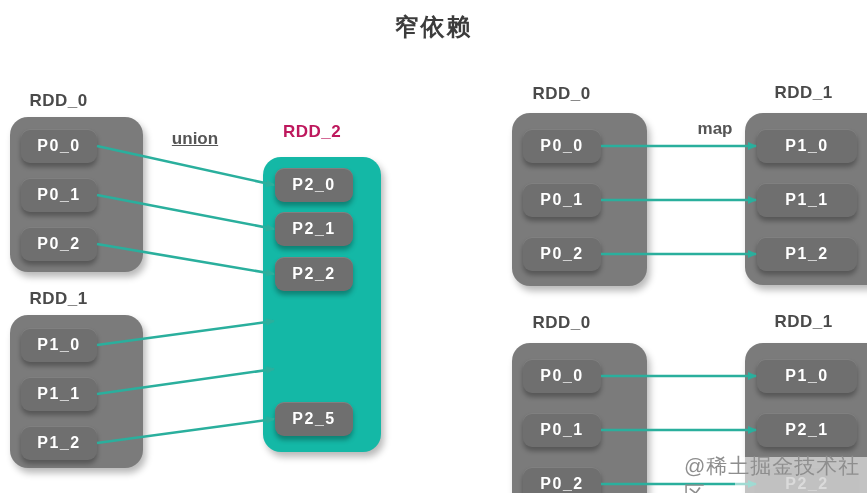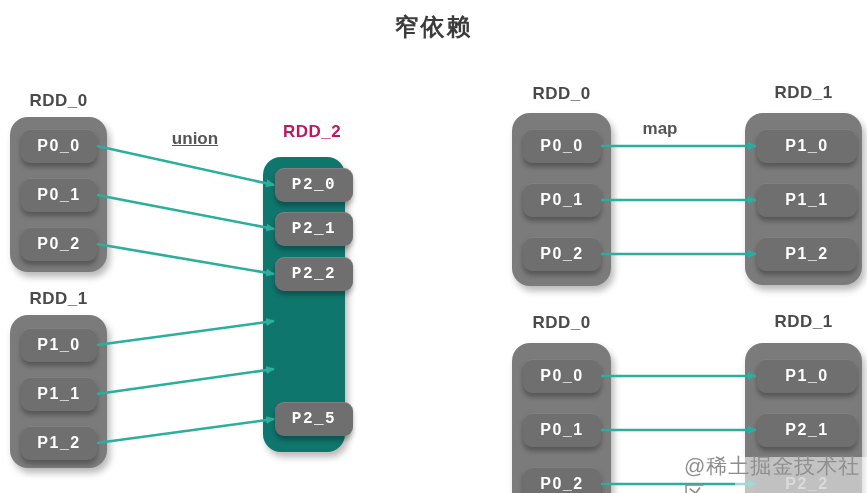--- a/index.html
+++ b/index.html
@@ -18,20 +18,21 @@
     color:#3c3c3c; letter-spacing:2px;
   }
   .rdd-label {
     position:absolute; text-align:center;
     font-size:17px; font-weight:bold; color:#4a4a4a;
     letter-spacing:0.5px;
   }
   .rdd-box {
     position:absolute; background:#7b7b7b; border-radius:18px;
     box-shadow:3px 5px 7px rgba(0,0,0,0.28);
+    padding-left:36px;
   }
   .part {
     position:absolute; left:11px; width:76px; height:34px;
     background:#6f6f6f; border-radius:9px;
     box-shadow:0 4px 5px rgba(0,0,0,0.30), inset 0 1px 0 rgba(255,255,255,0.12);
     color:#ffffff; font-size:16px; font-weight:600;
     display:flex; align-items:center; justify-content:center;
     letter-spacing:1.5px;
   }
   .part.w78 { width:78px; }
@@ -70,35 +71,35 @@
   <div class="op-label" style="left:158px; top:129px; width:74px;text-decoration:underline;">union</div>
 
   <div class="rdd-label" style="left: 10px; top: 289px; width: 97px; color: rgb(74, 74, 74);">RDD_1</div>
   <div class="rdd-box" style="left: 10px; top: 315px; width: 97px; height: 153px; background: rgb(123, 123, 123);">
     <div class="part" style="top: 13px; background: rgb(111, 111, 111); color: rgb(255, 255, 255);">P1_0</div>
     <div class="part" style="top: 62px; background: rgb(111, 111, 111); color: rgb(255, 255, 255);">P1_1</div>
     <div class="part" style="top: 111px; background: rgb(111, 111, 111); color: rgb(255, 255, 255);">P1_2</div>
   </div>
 
   <div class="rdd-label" style="left: 263px; top: 122px; width: 98px; color: #be185d;">RDD_2</div>
-  <div class="rdd-box" style="left: 263px; top: 157px; width: 82px; height: 295px; background: #0f766e; font-family: Liberation Mono, monospace;">
+  <div class="rdd-box" style="left: 263px; top: 157px; width: 82px; height: 295px; background: #14b8a6;">
     <div class="part w78" style="left: 12px; top: 11px; background: rgb(111, 111, 111); color: rgb(255, 255, 255);">P2_0</div>
     <div class="part w78" style="left: 12px; top: 55px; background: rgb(111, 111, 111); color: rgb(255, 255, 255);">P2_1</div>
     <div class="part w78" style="left: 12px; top: 100px; background: rgb(111, 111, 111); color: rgb(255, 255, 255);">P2_2</div>
     <div class="part w78" style="left: 12px; top: 245px; background: rgb(111, 111, 111); color: rgb(255, 255, 255);">P2_5</div>
   </div>
 
   <div class="rdd-label" style="left: 512px; top: 84px; width: 99px; color: rgb(74, 74, 74);">RDD_0</div>
   <div class="rdd-box" style="left: 512px; top: 113px; width: 99px; height: 173px; background: rgb(123, 123, 123);">
     <div class="part w78" style="top: 16px; background: rgb(111, 111, 111); color: rgb(255, 255, 255);">P0_0</div>
     <div class="part w78" style="top: 70px; background: rgb(111, 111, 111); color: rgb(255, 255, 255);">P0_1</div>
     <div class="part w78" style="top: 124px; background: rgb(111, 111, 111); color: rgb(255, 255, 255);">P0_2</div>
   </div>
 
-  <div class="op-label" style="left:624px; top:119px; width:72px;">map</div>
+  <div class="op-label" style="left:679px; top:119px; width:72px;">map</div>
 
   <div class="rdd-label" style="left: 745px; top: 83px; width: 117px; color: rgb(74, 74, 74);">RDD_1</div>
   <div class="rdd-box" style="left: 745px; top: 113px; width: 117px; height: 172px; background: rgb(123, 123, 123);">
     <div class="part wide" style="top: 16px; background: rgb(111, 111, 111); color: rgb(255, 255, 255);">P1_0</div>
     <div class="part wide" style="top: 70px; background: rgb(111, 111, 111); color: rgb(255, 255, 255);">P1_1</div>
     <div class="part wide" style="top: 124px; background: rgb(111, 111, 111); color: rgb(255, 255, 255);">P1_2</div>
   </div>
 
   <div class="rdd-label" style="left: 512px; top: 313px; width: 99px; color: rgb(74, 74, 74);">RDD_0</div>
   <div class="rdd-box" style="left: 512px; top: 343px; width: 99px; height: 173px; background: rgb(123, 123, 123);">

